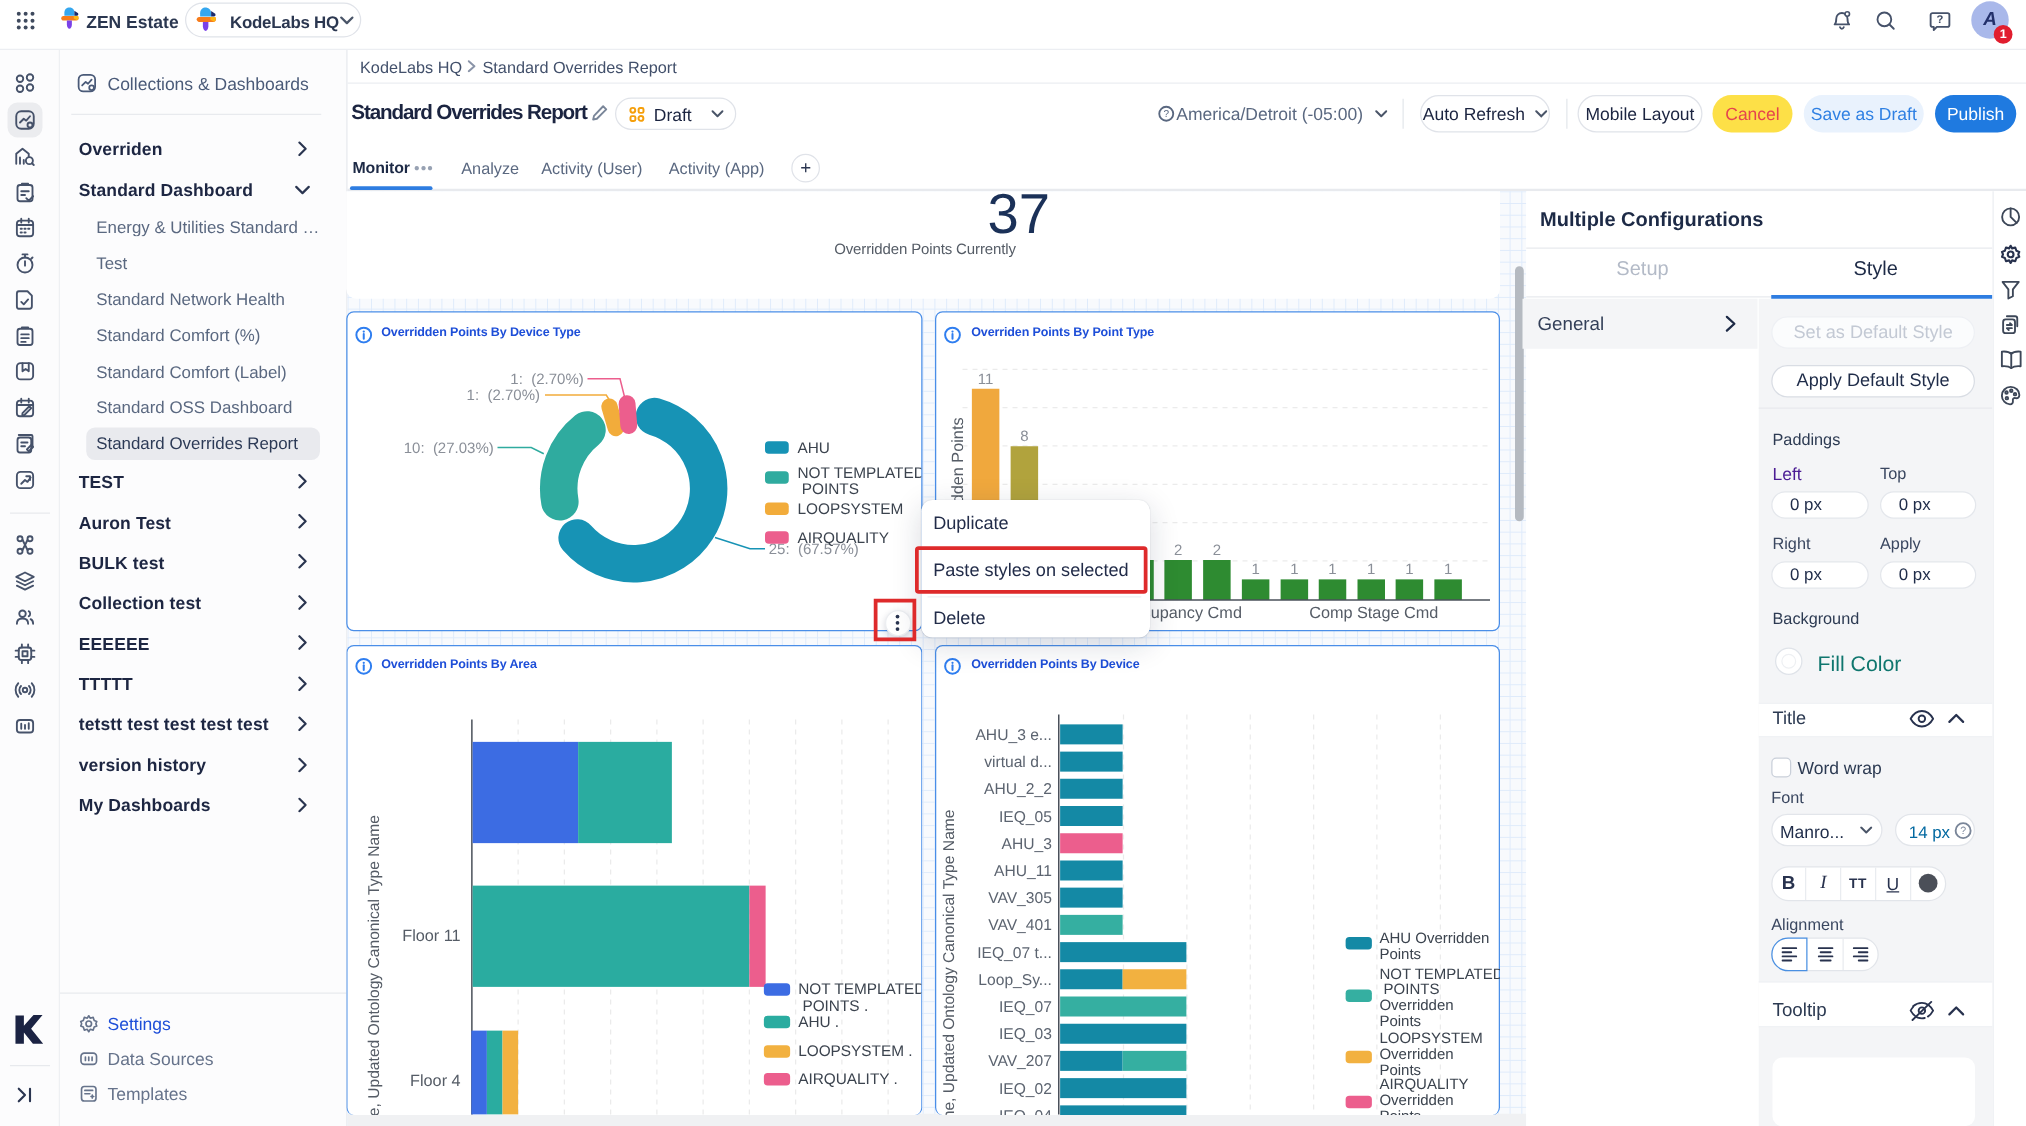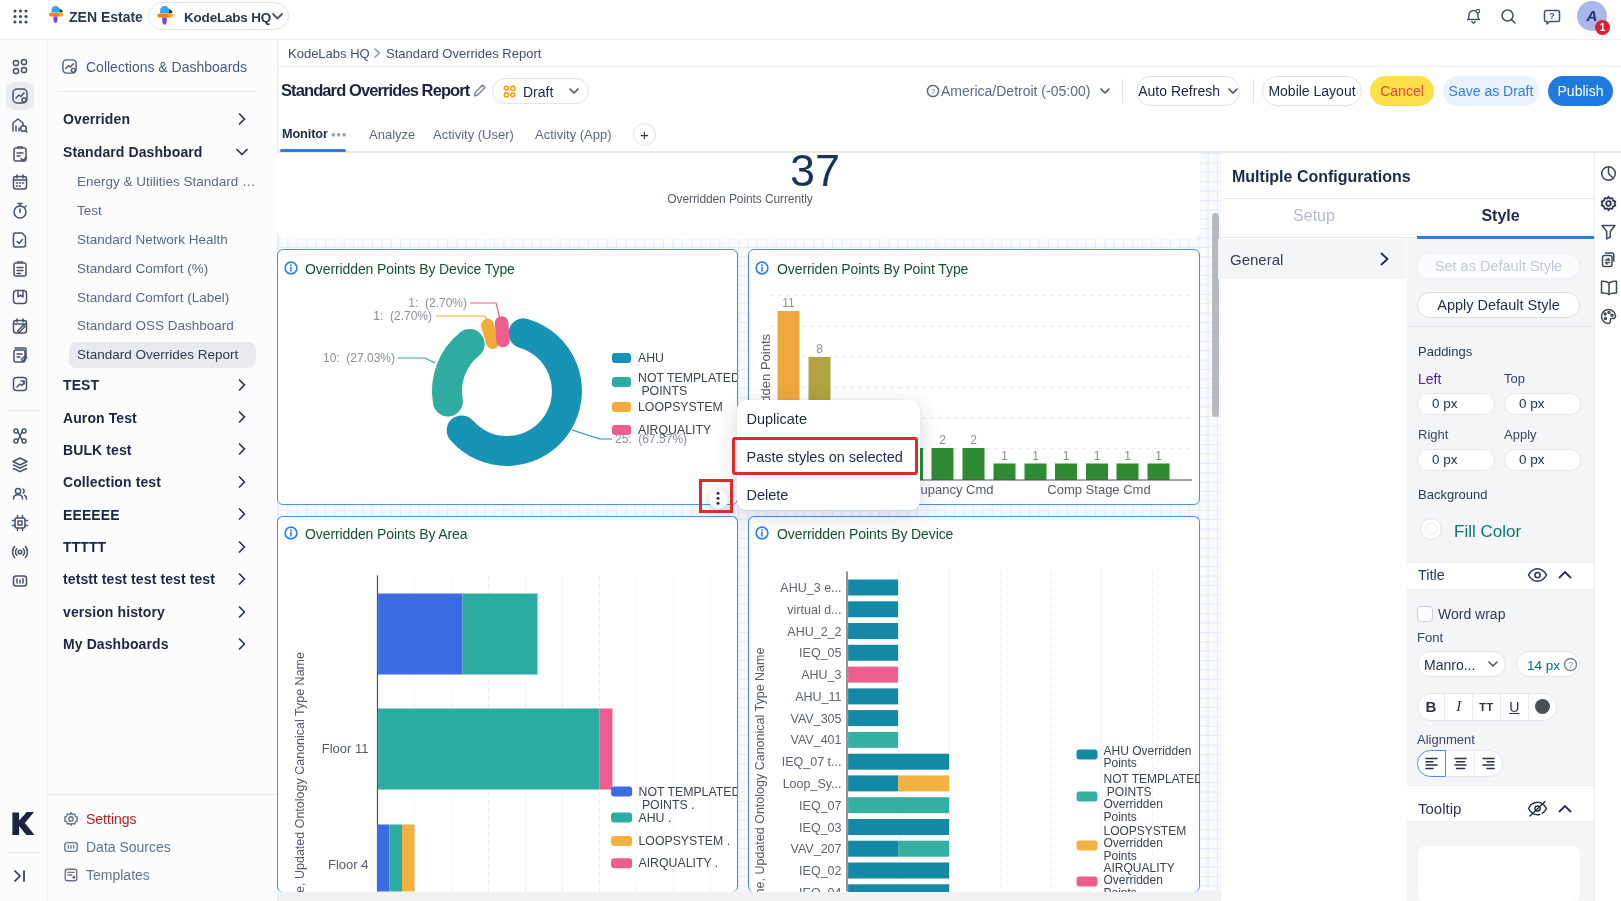--- a/index.html
+++ b/index.html
@@ -2,21 +2,21 @@
 <html><head><meta charset="utf-8">
 <style>
 *{margin:0;padding:0;box-sizing:border-box}
 html,body{width:1621px;height:901px;overflow:hidden;font-family:"Liberation Sans",sans-serif;background:#fff}
 .abs{position:absolute}
 #page{position:relative;width:1621px;height:901px;background:#fff}
 .pill{border:1px solid #e0e3e9;border-radius:999px;background:#fff;display:flex;align-items:center;justify-content:center}
 .ic{stroke:#46526a;fill:none;stroke-width:1.5;stroke-linecap:round;stroke-linejoin:round}
 .nav-b{font-weight:700;font-size:14px;color:#1d2642;letter-spacing:.1px}
 .nav-s{font-size:13.5px;color:#5a6880}
-.ctitle{font-weight:400;font-size:14px;color:#14532d;letter-spacing:-0.1px}
+.ctitle{font-weight:700;font-size:10px;color:#1d4ed8;letter-spacing:-0.1px}
 svg{display:block}
 </style></head>
 <body>
 <div id="page">
 
 <div class="abs" style="left:0;top:0;width:1621px;height:40px;background:#fff;border-bottom:1px solid #eceef2"></div>
 <svg class="abs" style="left:13px;top:9px" width="15" height="15" viewBox="0 0 15 15">
  <g fill="#3f4a5e">
         <circle cx="2" cy="2" r="1.6"></circle>
         <circle cx="7.5" cy="2" r="1.6"></circle>
@@ -270,21 +270,21 @@
 <svg class="abs" style="left:238px;top:638px" width="8" height="12" viewBox="0 0 8 12">
       <path d="M1.5 1 L6.5 6 L1.5 11" class="ic" style="stroke:#2a3550;stroke-width:1.7"></path>
     </svg>
 <div class="abs" style="left:48px;top:794px;width:229px;height:1px;background:#e8eaee"></div>
 <svg class="abs" style="left:63px;top:811px" width="16" height="16" viewBox="0 0 18 18">
       <g class="ic" style="stroke:#66738b">
         <circle cx="9" cy="9" r="2.5"></circle>
         <path d="M9 1.8 L10.3 4 L13 3.3 L13.9 6 L16.2 7 L15.4 9 L16.2 11 L13.9 12 L13 14.7 L10.3 14 L9 16.2 L7.7 14 L5 14.7 L4.1 12 L1.8 11 L2.6 9 L1.8 7 L4.1 6 L5 3.3 L7.7 4 Z"></path>
       </g>
     </svg>
-<div class="abs" style="left:86px;top:811px;font-size:14px;color:#b91c1c">Settings</div>
+<div class="abs" style="left:86px;top:811px;font-size:14px;color:#1d4ed8">Settings</div>
 <svg class="abs" style="left:63px;top:839px" width="16" height="16" viewBox="0 0 18 18">
       <g class="ic" style="stroke:#66738b">
         <rect x="2" y="4" width="14" height="10" rx="3"></rect>
         <path d="M6 7.5 L6 10.5 M9 7.5 L9 10.5 M12 7.5 L12 10.5"></path>
       </g>
     </svg>
 <div class="abs" style="left:86px;top:839px;font-size:14px;color:#66738b">Data Sources</div>
 <svg class="abs" style="left:63px;top:867px" width="16" height="16" viewBox="0 0 18 18">
       <g class="ic" style="stroke:#66738b">
         <rect x="2.5" y="2.5" width="13" height="13" rx="2.5"></rect>
@@ -554,21 +554,21 @@
 <div class="abs" style="left:742px;top:477px;width:171px;height:1px;background:#eef0f3"></div>
 <div class="abs" style="left:746.5px;top:487px;font-size:14.5px;color:#222c49">Delete</div>
 <div class="abs" style="left:731.5px;top:436.5px;width:186.5px;height:38px;border:3px solid #de2a2b;border-radius:3px"></div>
 <div class="abs" style="left:698.5px;top:479px;width:34px;height:34px;border:3px solid #de2a2b"></div>
 
 <div class="abs" style="left:1221px;top:153px;width:400px;height:748px;background:#fff"></div>
 <div class="abs" style="left:1407px;top:239px;width:187px;height:662px;background:#f4f5f7"></div>
 <div class="abs" style="left:1232px;top:168px;font-size:16px;font-weight:700;color:#1d2a46">Multiple Configurations</div>
 <div class="abs" style="left:1221px;top:198px;width:373px;height:1px;background:#e8eaee"></div>
 <div class="abs" style="left:1221px;top:207px;width:186px;text-align:center;font-size:16px;color:#b3bac7">Setup</div>
-<div class="abs" style="left:1407px;top:207px;width:187px;text-align:center;font-size:16px;font-weight:700;color:#1d2a46">Style</div>
+<div class="abs" style="left:1407px;top:207px;width:187px;text-align:center;font-size:16px;font-weight:400;color:#1d2a46">Style</div>
 <div class="abs" style="left:1221px;top:237px;width:373px;height:1px;background:#e8eaee"></div>
 <div class="abs" style="left:1417px;top:236px;width:177px;height:3px;background:#2e7de1"></div>
 <div class="abs" style="left:1218px;top:239px;width:188px;height:40px;background:#f4f5f7"></div>
 <div class="abs" style="left:1230px;top:251px;font-size:15px;color:#333f58">General</div>
 <svg class="abs" style="left:1380px;top:252px" width="9" height="14" viewBox="0 0 9 14">
       <path d="M1.5 1.5 L7.5 7 L1.5 12.5" class="ic" style="stroke:#1d2a46;stroke-width:1.8"></path>
     </svg>
 
 <div class="abs" style="left:1417px;top:253px;width:163px;height:26px;border-radius:13px;background:#fbfcfd;border:1px solid #eef0f4;color:#c3c9d4;font-size:14.5px;display:flex;align-items:center;justify-content:center">Set as Default Style</div>
 <div class="abs" style="left:1417px;top:292px;width:163px;height:26px;border-radius:13px;background:#fff;border:1px solid #d9dde4;color:#1f2c49;font-size:14.5px;display:flex;align-items:center;justify-content:center">Apply Default Style</div>

